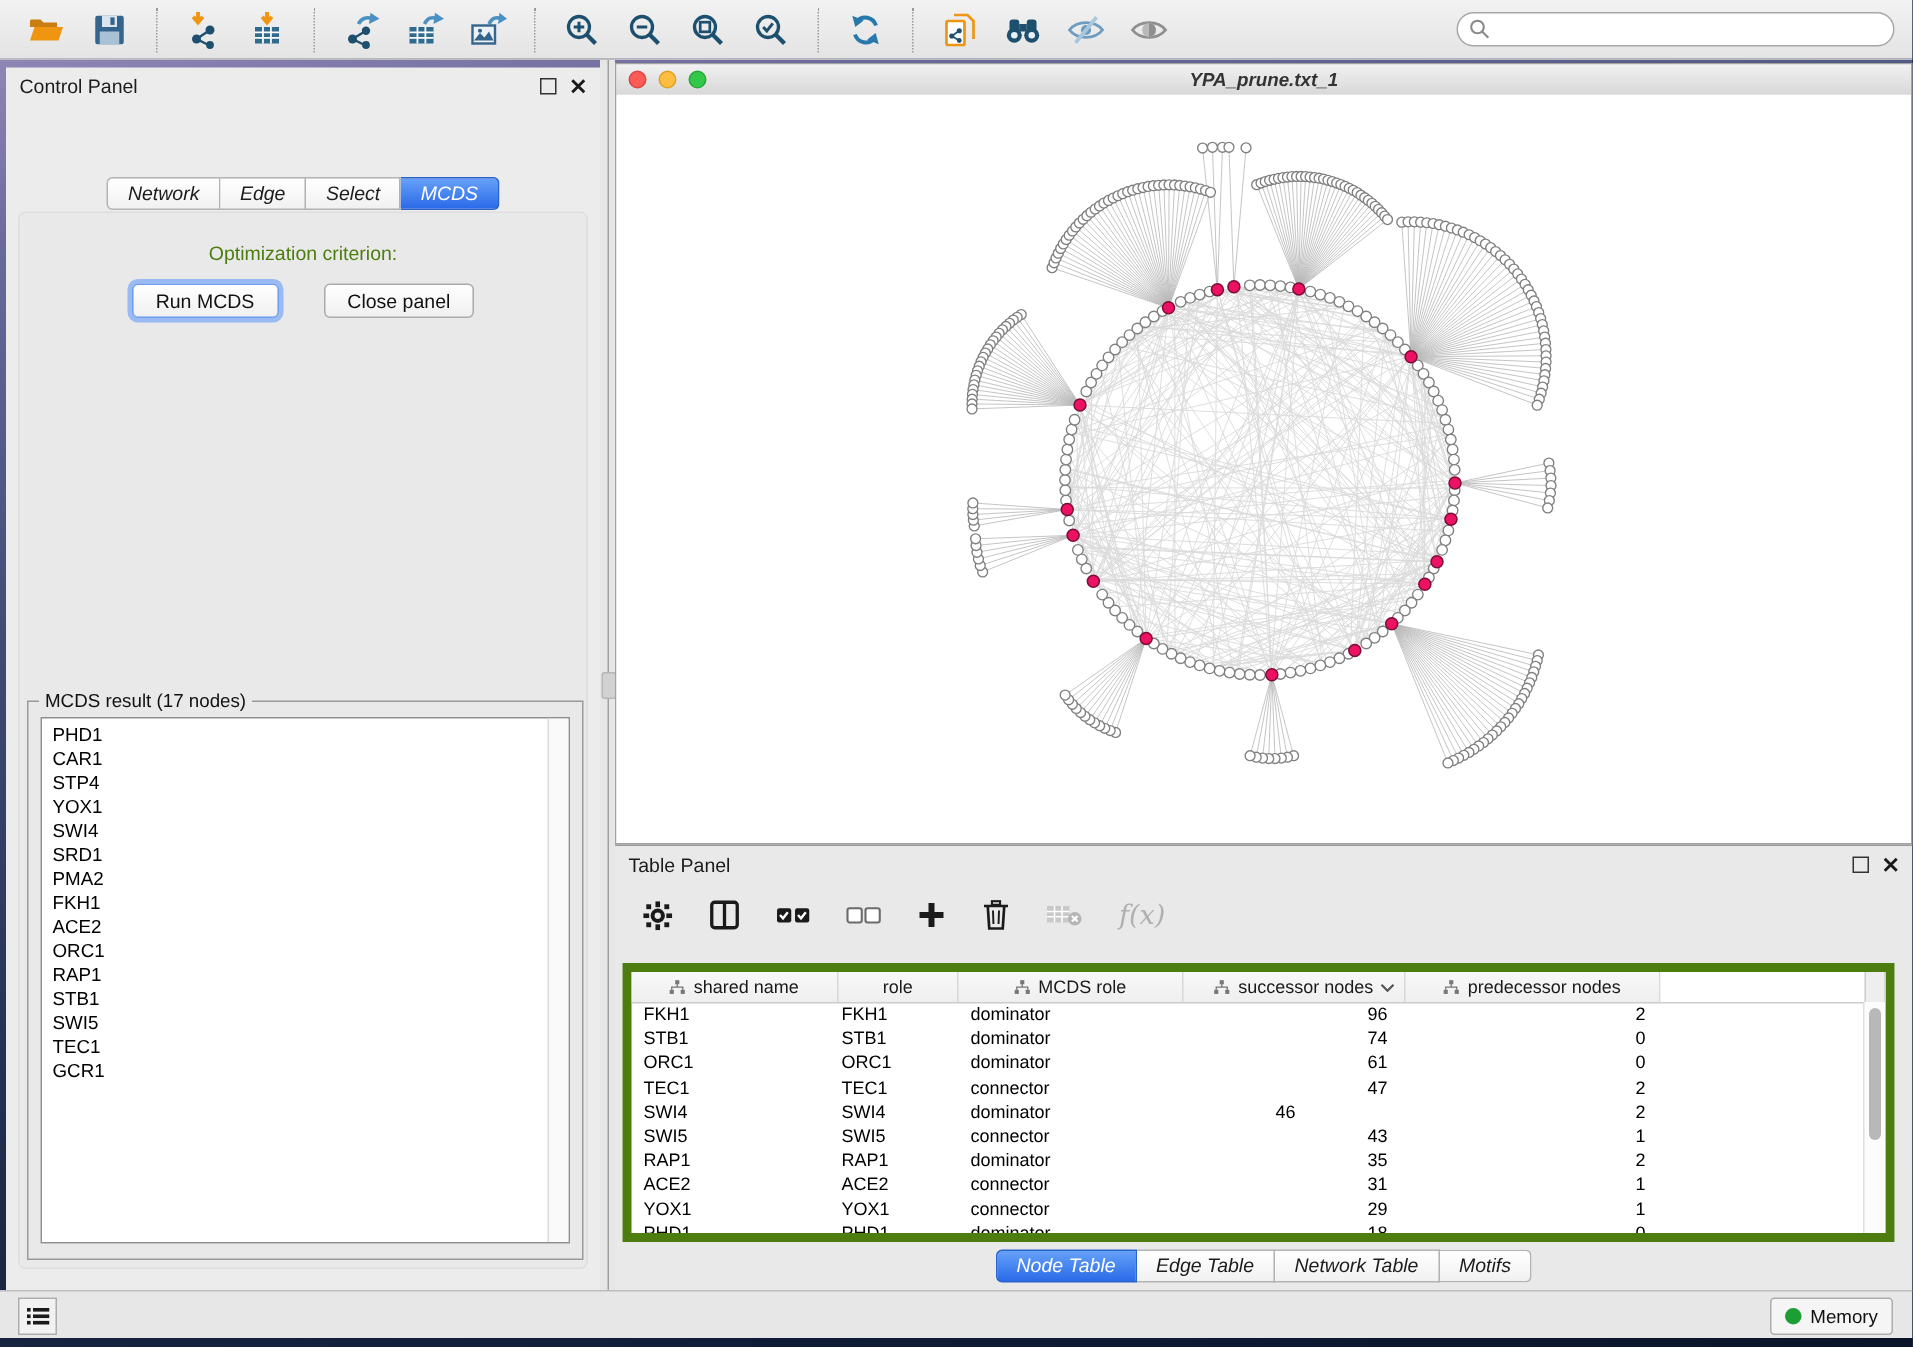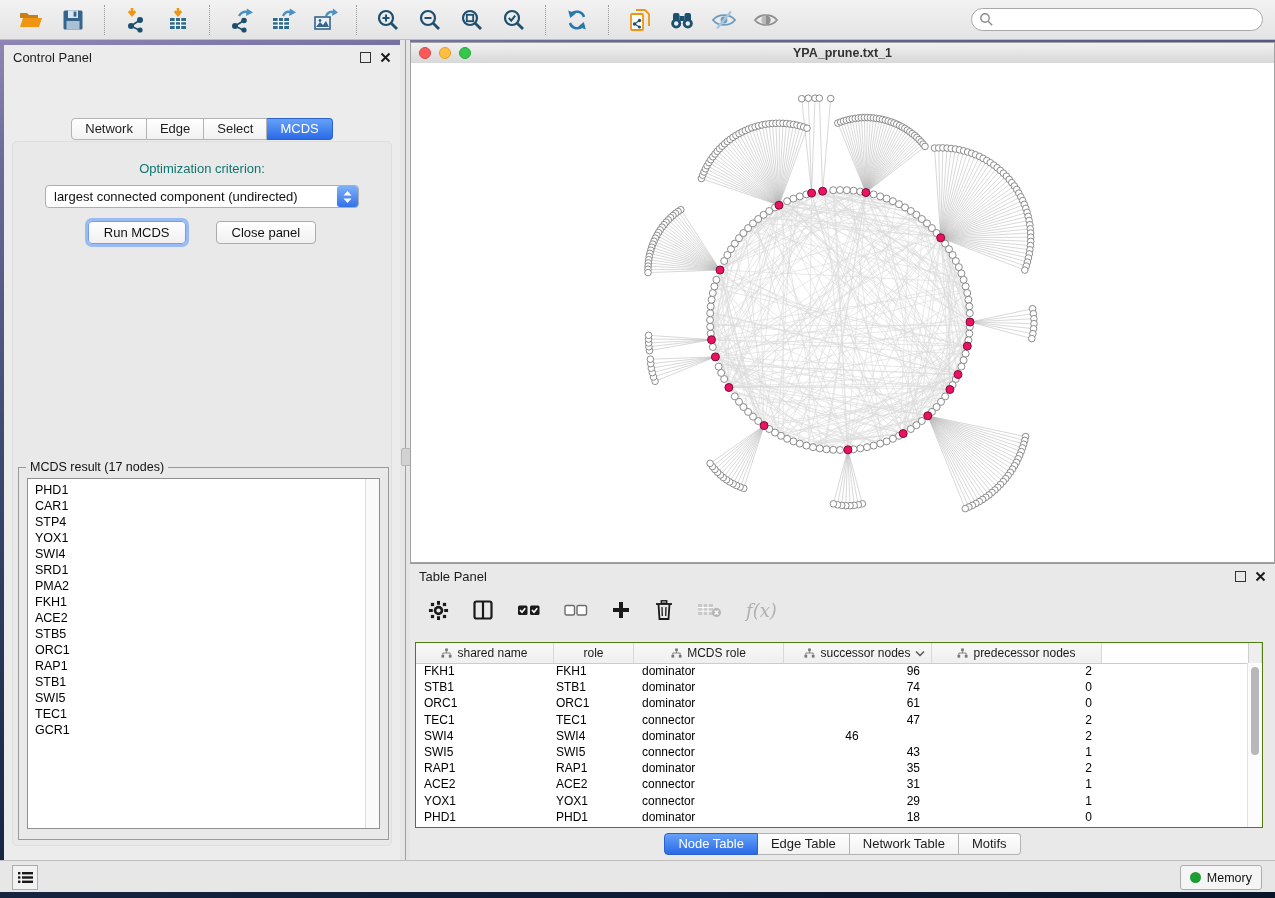--- a/index.html
+++ b/index.html
@@ -20,27 +20,27 @@
   .search-glyph{position:absolute;left:8px;top:4px;}
   
   .control-panel{position:absolute;left:4px;top:45px;width:396px;height:815px;background:#ececec;box-sizing:border-box;}
   .panel-titlebar{height:24px;display:flex;align-items:center;padding:0 9px;font-size:13px;color:#1c1c1c;}
   .panel-title{flex:1;}
   .win-btns{display:flex;align-items:center;gap:9px;}
   .float-icon{width:9px;height:9px;border:1.4px solid #333;display:inline-block;}
   .cp-tabs{position:absolute;left:0;top:73px;width:100%;display:flex;justify-content:center;}
   .seg{display:flex;}
   .seg .tab{height:20px;line-height:20px;padding:0 13px;font-size:13px;background:linear-gradient(#ffffff,#f1f1f1);
-       border:1px solid #b3b3b3;border-left:none;color:#1c1c1c;cursor:default;}
+       border:1px solid #b3b3b3;border-left:none;color:#1c1c1c;cursor:default;font-style:italic;}
   .seg .tab:first-child{border-left:1px solid #b3b3b3;border-radius:4px 0 0 4px;}
   .seg .tab:last-child{border-radius:0 4px 4px 0;}
   .seg .tab.active{background:linear-gradient(#66a1f8,#2a6ae8);border-color:#2a63c9;color:#fff;}
   .cp-card{position:absolute;left:8px;right:8px;top:96px;bottom:14px;background:#e9e9e9;
        border-radius:5px;border:1px solid #dedede;}
-  .opt-label{margin-top:19px;text-align:center;font-size:13px;color:#0f766e;}
+  .opt-label{margin-top:19px;text-align:center;font-size:13px;color:#4d7c0f;}
   .opt-select{position:relative;width:314px;height:23px;margin:9px auto 0;background:#fff;
        border:1px solid #aeaeae;border-radius:4px;box-sizing:border-box;display:flex;align-items:center;}
   .opt-select .val{flex:1;font-size:13px;padding-left:8px;white-space:nowrap;}
   .opt-stepper{width:21px;height:21px;border-radius:3px;background:linear-gradient(#7db0fa,#3272ea);
        display:flex;align-items:center;justify-content:center;margin-right:0px;}
   .btn-row{display:flex;justify-content:center;gap:30px;margin-top:13px;}
   .push-btn{height:23px;padding:0 15px;font-size:13px;color:#111;background:linear-gradient(#ffffff,#f0f0f0);
        border:1px solid #ababab;border-radius:4px;line-height:21px;cursor:default;}
   .push-btn.focused{box-shadow:0 0 0 3px rgba(100,155,250,.6);border-color:#6f9ef0;}
   .result-box{position:absolute;left:14px;top:422px;width:369px;height:371px;border:1px solid #9a9a9a;background:transparent;}
@@ -56,30 +56,30 @@
   
   .net-window{position:absolute;left:410px;top:42px;width:865px;height:521px;background:#fff;
        border:1px solid #a2a2a2;box-sizing:border-box;}
   .mac-titlebar{height:20px;background:linear-gradient(#f1f1f1,#d8d8d8);border-bottom:1px solid #a8a8a8;
        position:relative;display:flex;align-items:center;justify-content:center;}
   .traffic{position:absolute;left:8px;top:4px;display:flex;gap:8px;}
   .light{width:12px;height:12px;border-radius:50%;}
   .light.red{background:#fc5b57;border:1px solid #d94643;box-sizing:border-box;}
   .light.yellow{background:#fdbe41;border:1px solid #dfa123;box-sizing:border-box;}
   .light.green{background:#34c84a;border:1px solid #27a837;box-sizing:border-box;}
-  .net-title{font-size:12.5px;font-weight:bold;color:#333;}
+  .net-title{font-size:12.5px;font-weight:bold;color:#333;font-style:italic;}
   .net-canvas{position:absolute;left:0;top:20px;right:0;bottom:0;background:#fff;}
   .net-canvas svg{position:absolute;inset:0;}
   
   .table-panel{position:absolute;left:410px;top:563px;width:865px;height:297px;background:#e9e9e9;
        border-top:1px solid #9a9a9a;box-sizing:border-box;}
   .tp-toolbar{height:44px;display:flex;align-items:center;padding-left:18px;gap:23px;}
   .tp-icon{display:flex;align-items:center;justify-content:center;cursor:default;}
   .fx{font-family:"DejaVu Serif",serif;font-style:italic;font-size:18px;color:#b0b0b0;}
-  .tbl{position:absolute;left:5px;right:12px;top:78px;height:186px;background:#fff;border:1px solid #4d7c0f;box-sizing:border-box;overflow:hidden;}
+  .tbl{position:absolute;left:5px;right:12px;top:78px;height:186px;background:#fff;border:6px solid #4d7c0f;box-sizing:border-box;overflow:hidden;}
   .thead{display:flex;height:20px;background:linear-gradient(#f8f8f8,#efefef);border-bottom:1px solid #cccccc;}
   .th{display:flex;align-items:center;justify-content:center;gap:5px;font-size:12px;color:#1a1a1a;
        border-right:1px solid #d8d8d8;box-sizing:border-box;position:relative;}
   .th .sort{position:absolute;right:6px;top:7px;}
   .th-fill{flex:1;border-right:none;background:#fff;}
   .th-corner{width:14px;background:#eeeeee;border-left:1px solid #cfcfcf;}
   .tbody{position:absolute;top:20px;left:0;right:14px;bottom:0;}
   .trow{display:flex;height:16.2px;align-items:center;}
   .tcell{font-size:12px;color:#000;box-sizing:border-box;white-space:nowrap;overflow:hidden;}
   .tbl-scroll{position:absolute;top:20px;right:0;bottom:0;width:14px;background:#fcfcfc;border-left:1px solid #e0e0e0;}
@@ -282,48 +282,38 @@
   <div class="cp-tabs">
       <div class="seg" id="cp-tabs">
         <span class="tab">Network</span>
         <span class="tab">Edge</span>
         <span class="tab">Select</span>
         <span class="tab active">MCDS</span>
       </div>
     </div>
   <div class="cp-card">
     <div class="opt-label">Optimization criterion:</div>
-    <div class="opt-select">
-      <span class="val">largest connected component (undirected)</span>
-      <span class="opt-stepper">
-        <svg width="11" height="14" viewBox="0 0 11 14">
-            <polygon points="5.5,1 9.5,5.5 1.5,5.5" fill="#fff"></polygon>
-            <polygon points="5.5,13 9.5,8.5 1.5,8.5" fill="#fff"></polygon>
-          </svg>
-      </span>
-    </div>
     <div class="btn-row">
       <button class="push-btn focused">Run MCDS</button>
       <button class="push-btn">Close panel</button>
     </div>
   </div>
   <div class="result-box">
     <span class="result-legend">MCDS result (17 nodes)</span>
     <div class="result-list">
       <div class="result-items" id="mcds-items">
           <div class="mcds-item">PHD1</div>
           <div class="mcds-item">CAR1</div>
           <div class="mcds-item">STP4</div>
           <div class="mcds-item">YOX1</div>
           <div class="mcds-item">SWI4</div>
           <div class="mcds-item">SRD1</div>
           <div class="mcds-item">PMA2</div>
           <div class="mcds-item">FKH1</div>
           <div class="mcds-item">ACE2</div>
-          <div class="mcds-item">STB5</div>
           <div class="mcds-item">ORC1</div>
           <div class="mcds-item">RAP1</div>
           <div class="mcds-item">STB1</div>
           <div class="mcds-item">SWI5</div>
           <div class="mcds-item">TEC1</div>
           <div class="mcds-item">GCR1</div>
         </div>
       <div class="result-scroll"></div>
     </div>
   </div>

